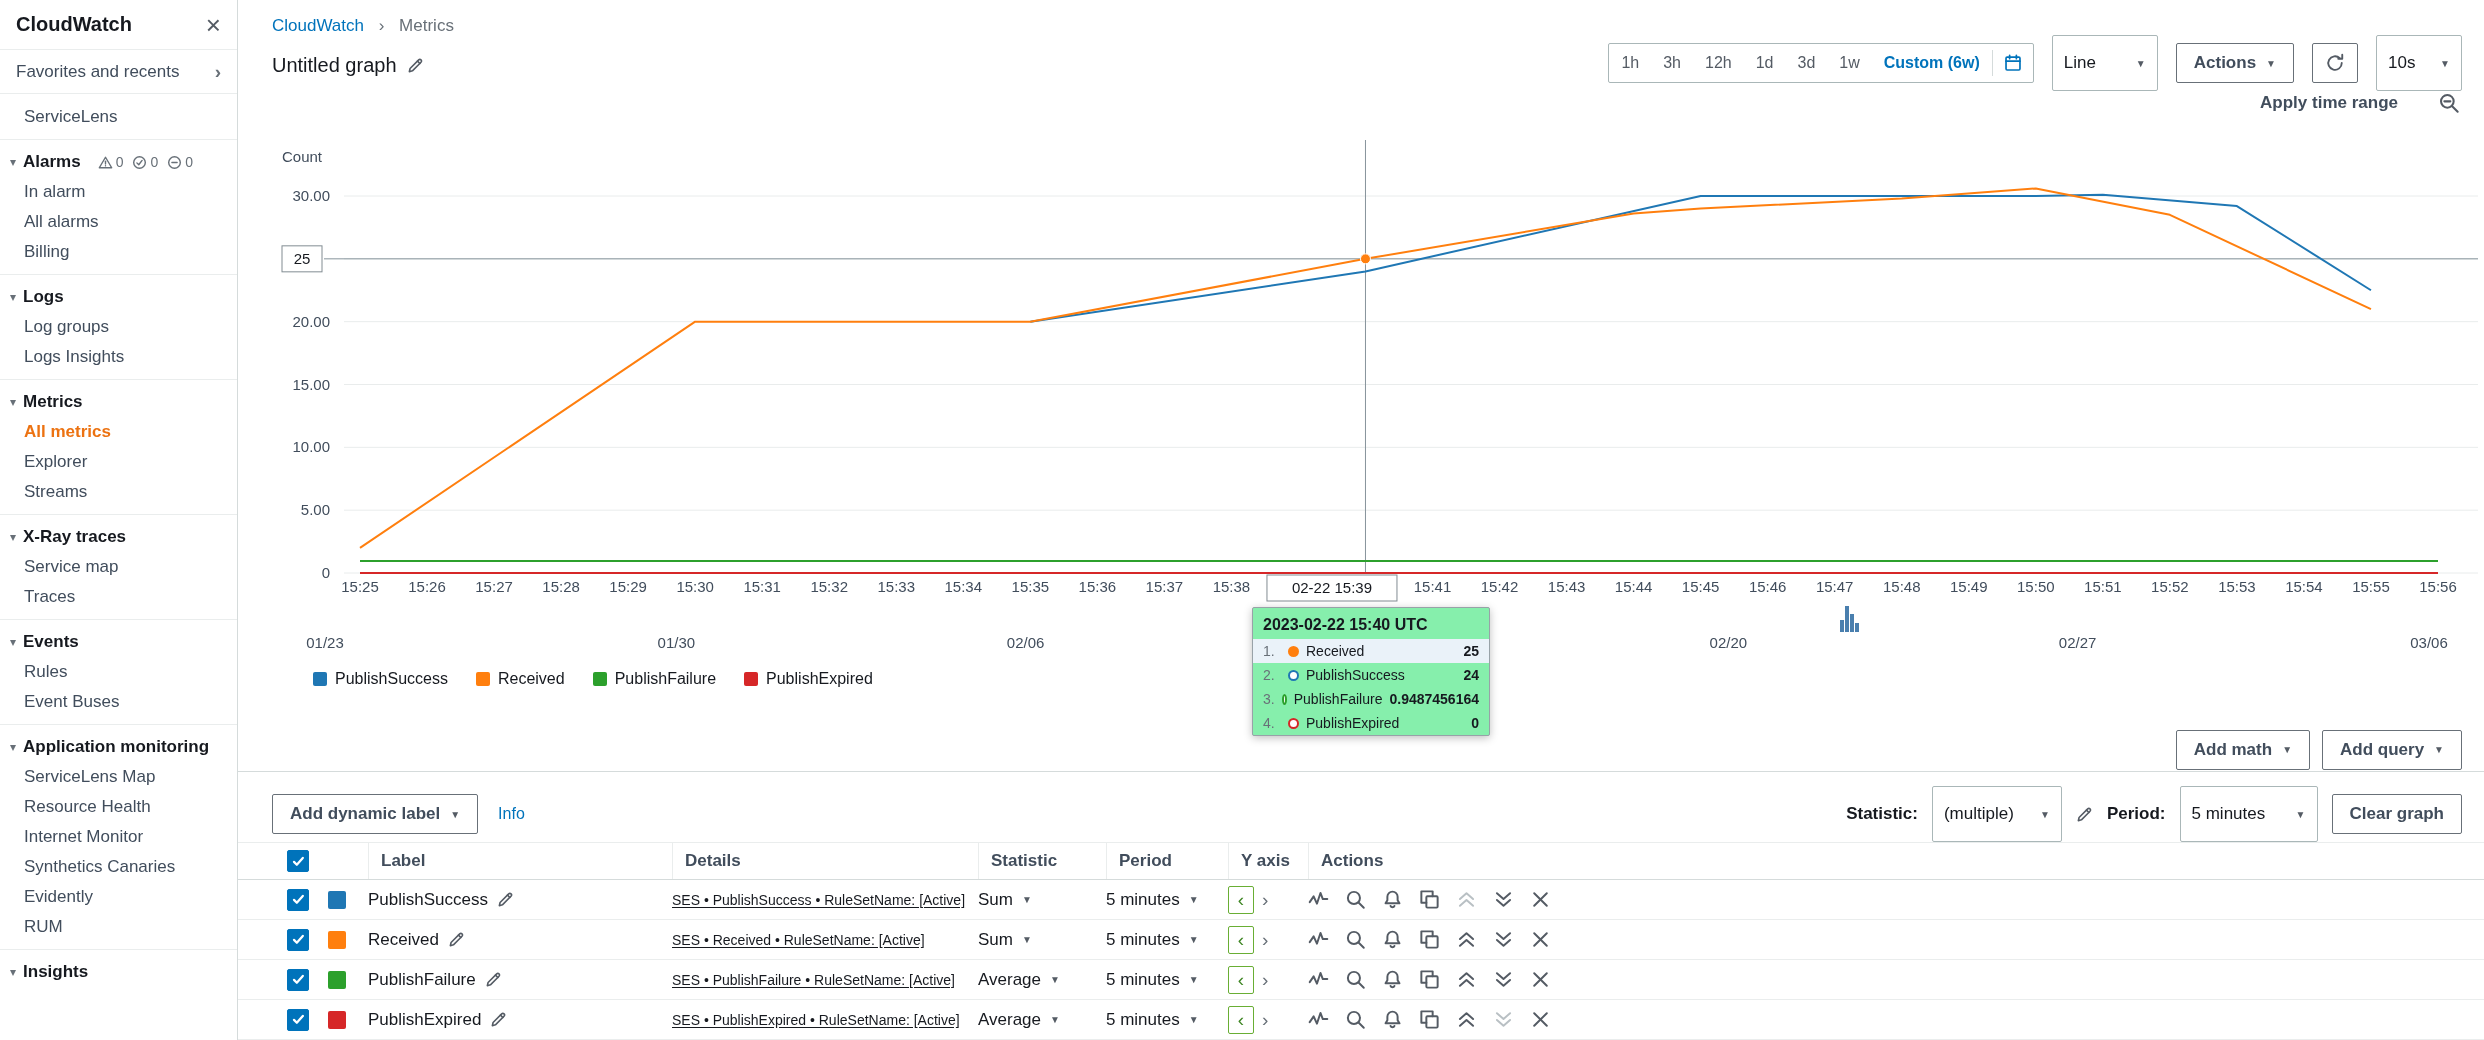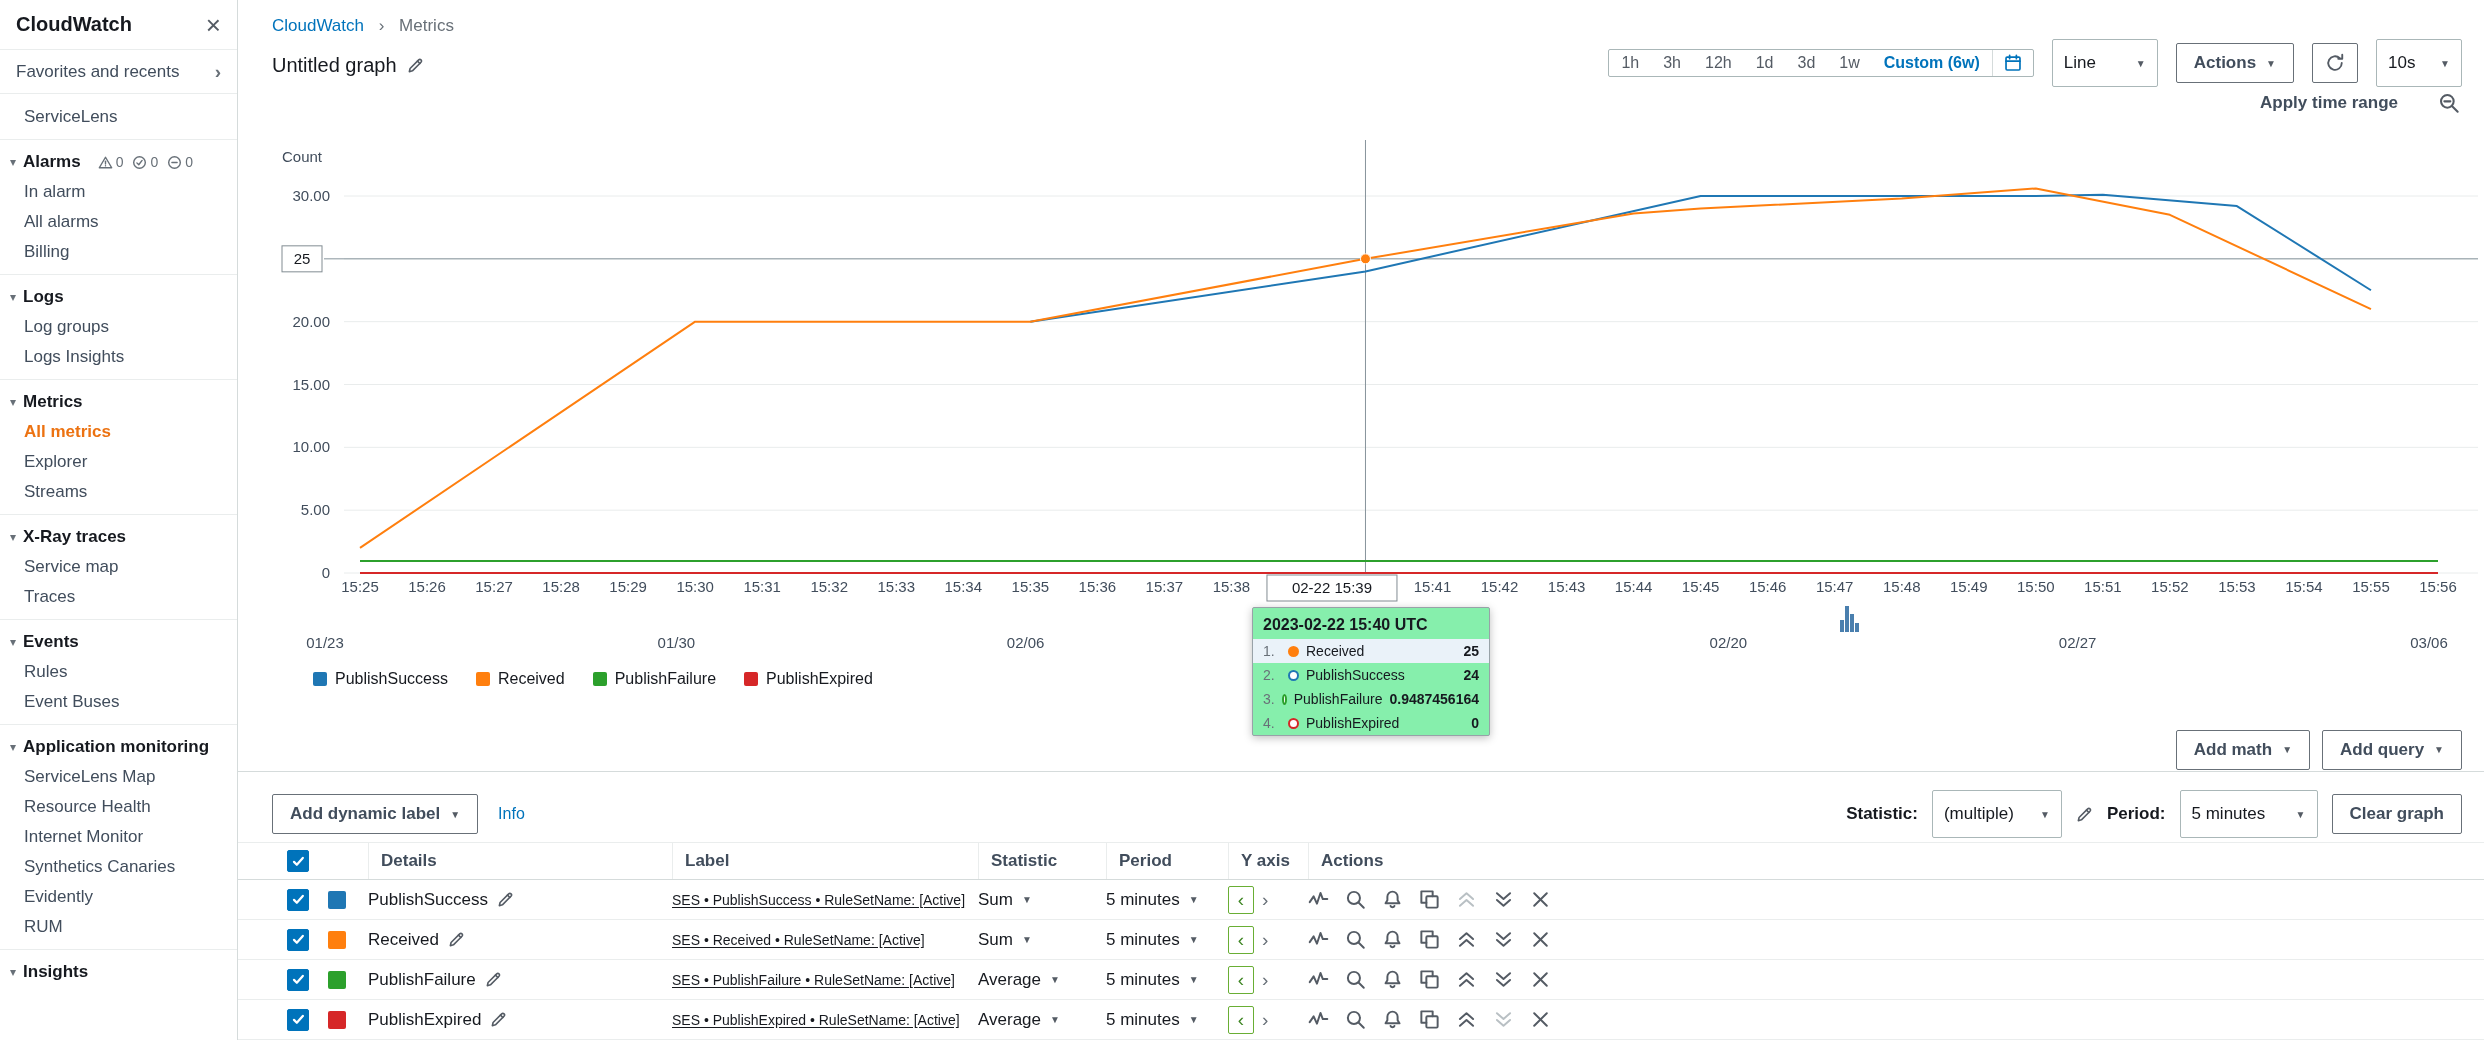--- a/index.html
+++ b/index.html
@@ -29,27 +29,27 @@
   .breadcrumb{height:46px;padding:16px 0 0 34px;font-size:17px;}
   .bc-link{color:#0073bb;cursor:pointer;}
   .bc-sep{color:#687078;margin:0 10px;}
   .bc-cur{color:#687078;}
   .title-row{height:38px;padding-left:34px;display:flex;align-items:center;gap:10px;}
   .page-title{font-size:20px;}
   .icon{display:inline-flex;}
   .icon.sm{width:17px;height:17px;color:#545b64;cursor:pointer;}
 
   .top-controls{position:absolute;top:42px;right:22px;display:flex;align-items:center;gap:18px;height:42px;background:#fff;z-index:5;}
-  .range-group{display:flex;align-items:center;height:28px;border:1px solid #aab7b8;border-radius:2px;justify-content:center;}
+  .range-group{display:flex;align-items:center;height:40px;border:1px solid #aab7b8;border-radius:2px;justify-content:center;}
   .range-btn{padding:0 12px;font-size:16px;color:#545b64;cursor:pointer;}
   .range-custom{padding:0 12px;font-size:16px;color:#0073bb;font-weight:bold;cursor:pointer;}
   .vdiv{width:1px;height:26px;background:#d5dbdb;}
   .cal{padding:0 11px;color:#0073bb;display:flex;cursor:pointer;}
   .cal .icon{width:18px;height:18px;}
-  .select{display:flex;align-items:center;justify-content:space-between;gap:14px;border:1px solid #aab7b8;border-radius:2px;height:48px;padding:0 11px;font-size:17px;background:#fff;cursor:pointer;}
+  .select{display:flex;align-items:center;justify-content:space-between;gap:14px;border:1px solid #aab7b8;border-radius:2px;height:56px;padding:0 11px;font-size:17px;background:#fff;cursor:pointer;}
   .btn{display:flex;align-items:center;gap:10px;border:1px solid #687078;border-radius:2px;height:40px;padding:0 17px;font-size:17px;font-weight:bold;color:#414d5c;background:#fff;cursor:pointer;white-space:nowrap;}
   .icon-btn{padding:0 12px;}
   .icon-btn .icon{width:20px;height:20px;color:#545b64;}
   .caret{font-size:10px;color:#545b64;}
 
   .chart-header{height:38px;display:flex;justify-content:flex-end;align-items:center;gap:40px;padding-right:24px;}
   .apply{font-size:17px;font-weight:bold;color:#414d5c;cursor:pointer;}
   .zoomout{width:22px;height:22px;color:#545b64;display:inline-flex;cursor:pointer;}
   .chart-wrap{height:492px;}
   svg text{font-family:"Liberation Sans","DejaVu Sans",sans-serif;}
@@ -440,22 +440,22 @@
     <div class="metrics-table">
       <div class="t-row t-header" id="t-header">
           <div class="t-cell t-check">
             <span class="checkbox checked">
               <svg viewBox="0 0 16 16" fill="none" stroke="#ffffff" stroke-width="2.4" stroke-linecap="round" stroke-linejoin="round" width="15" height="15">
                 <path d="M3.2 8.4l3 3 6.4-7.2"></path>
               </svg>
             </span>
           </div>
           <div class="t-cell"></div>
+          <div class="t-cell t-h">Label</div>
           <div class="t-cell t-h">Details</div>
-          <div class="t-cell t-h">Label</div>
           <div class="t-cell t-h">Statistic</div>
           <div class="t-cell t-h">Period</div>
           <div class="t-cell t-h">Y axis</div>
           <div class="t-cell t-h">Actions</div>
         </div>
       <div id="t-body">
           <div class="t-row t-data">
             <div class="t-cell t-check">
               <span class="checkbox checked">
                 <svg viewBox="0 0 16 16" fill="none" stroke="#ffffff" stroke-width="2.4" stroke-linecap="round" stroke-linejoin="round" width="15" height="15">

